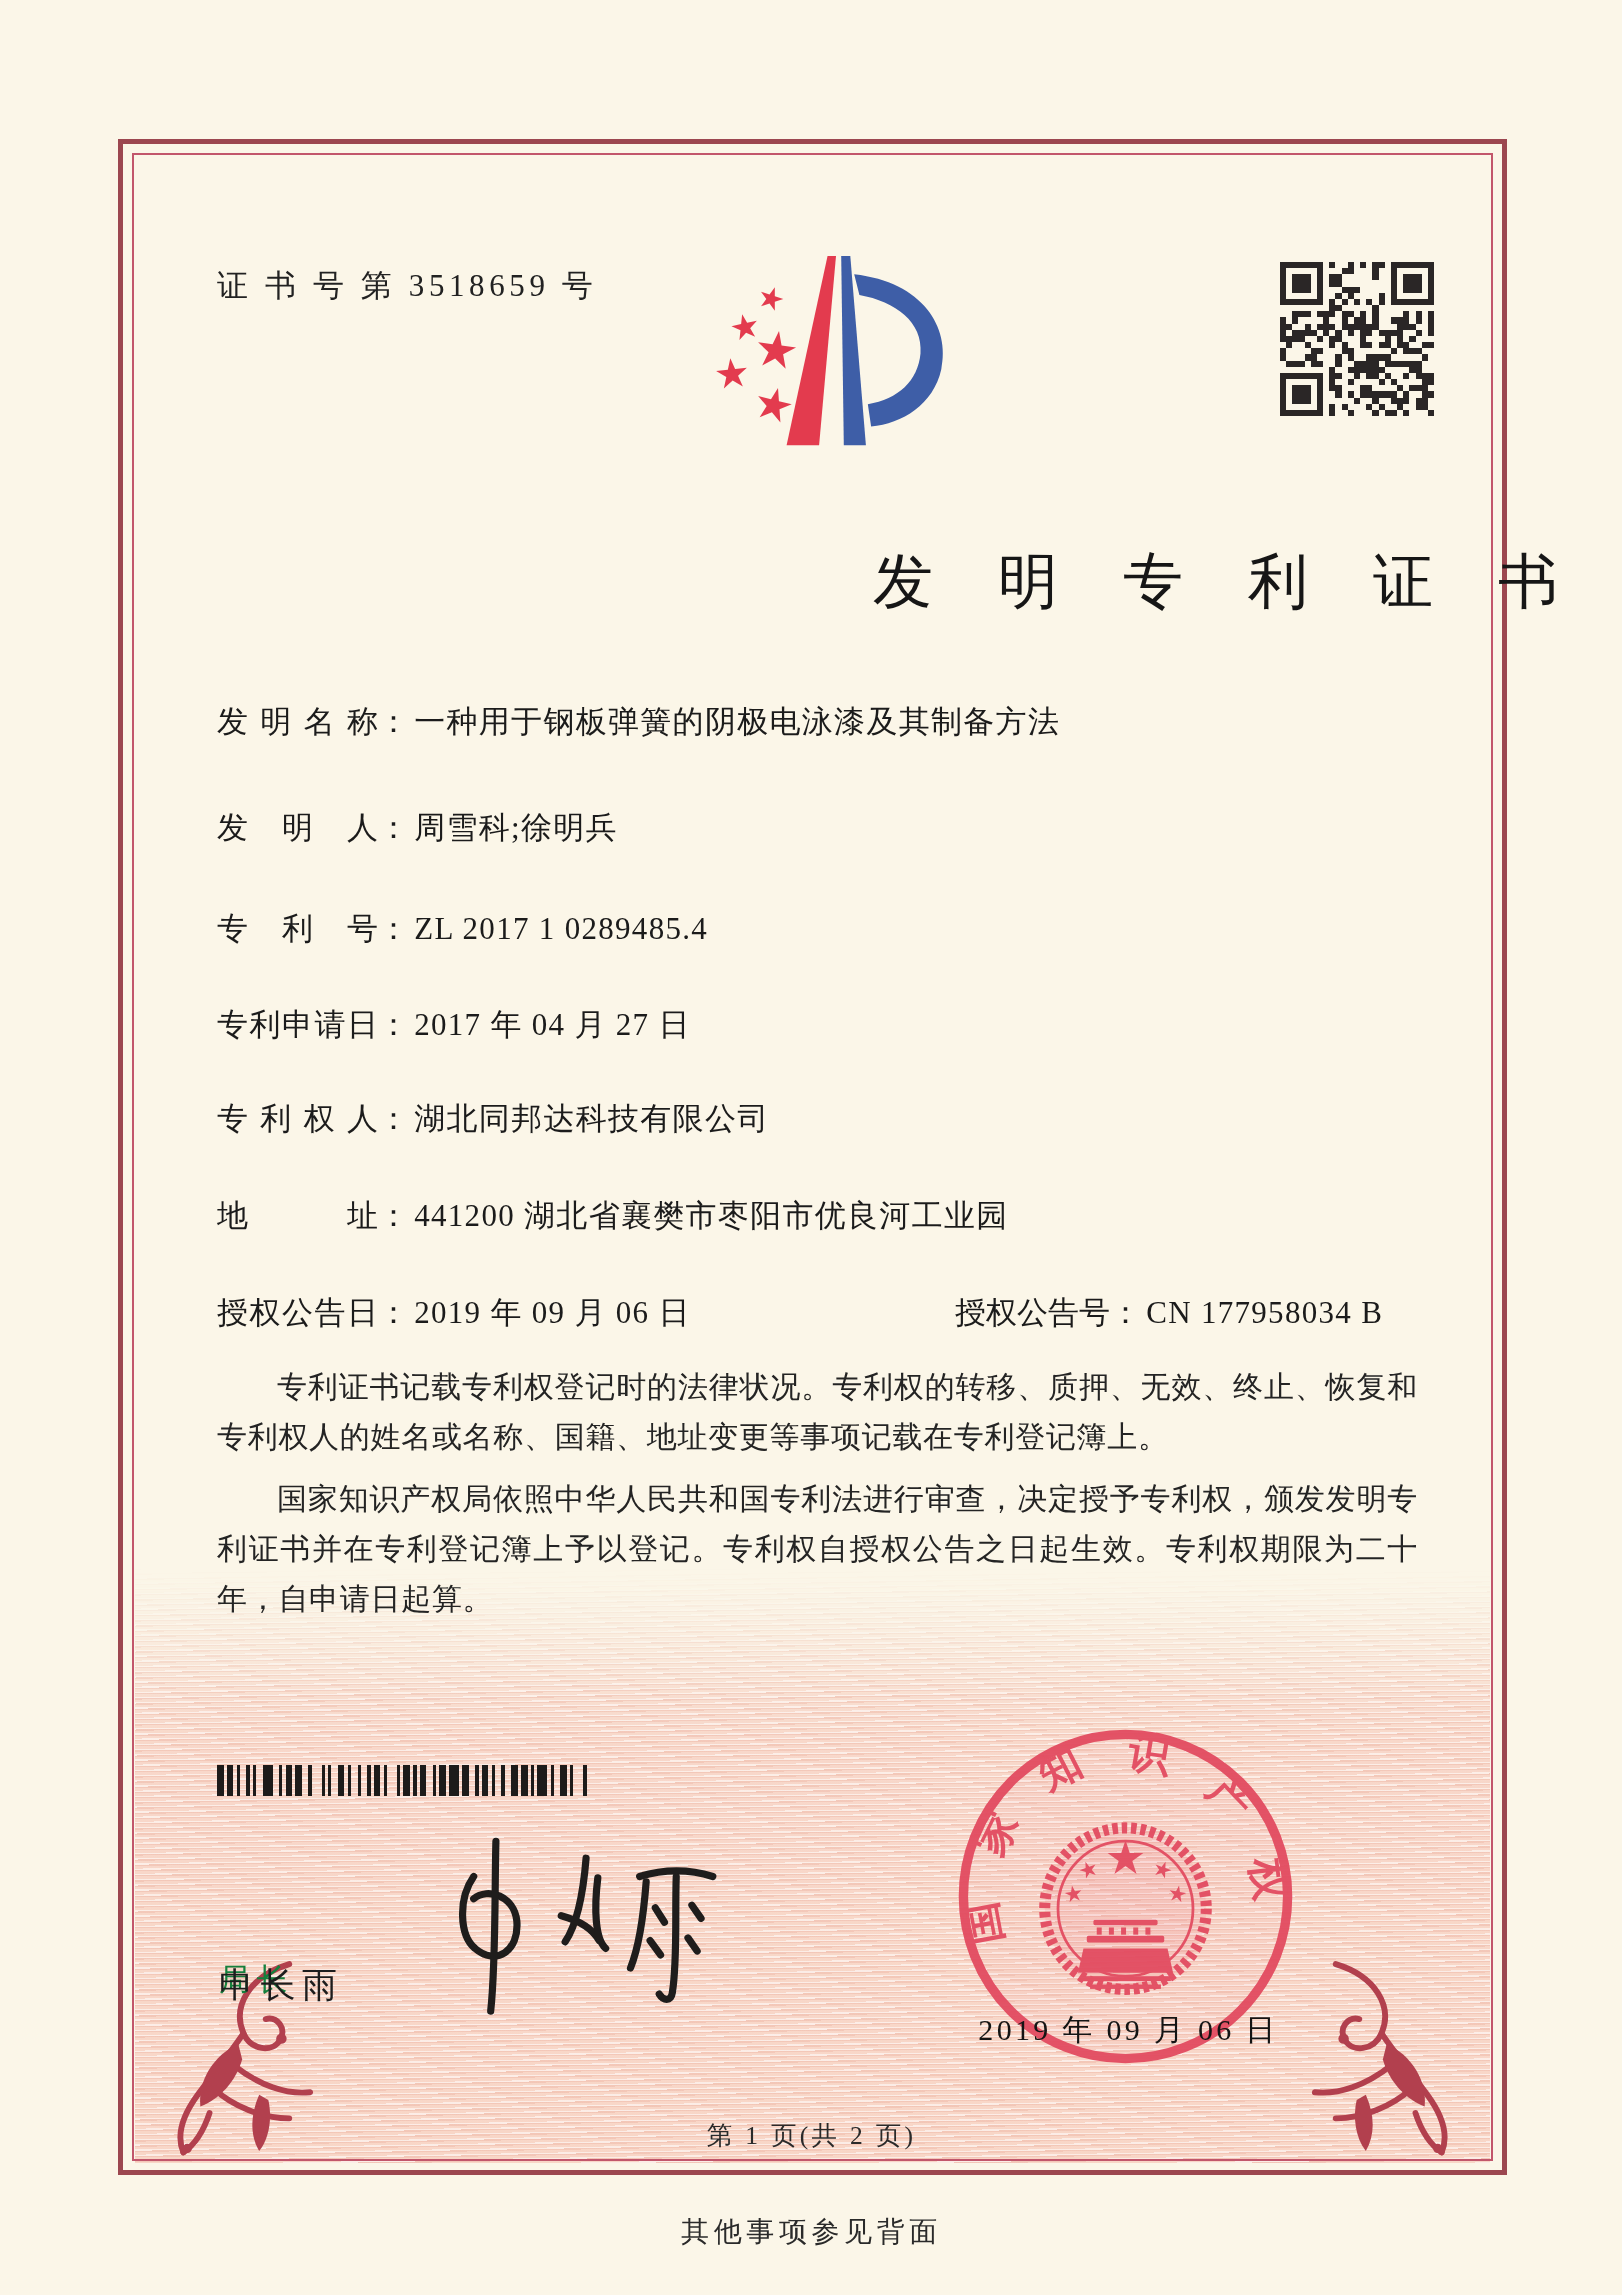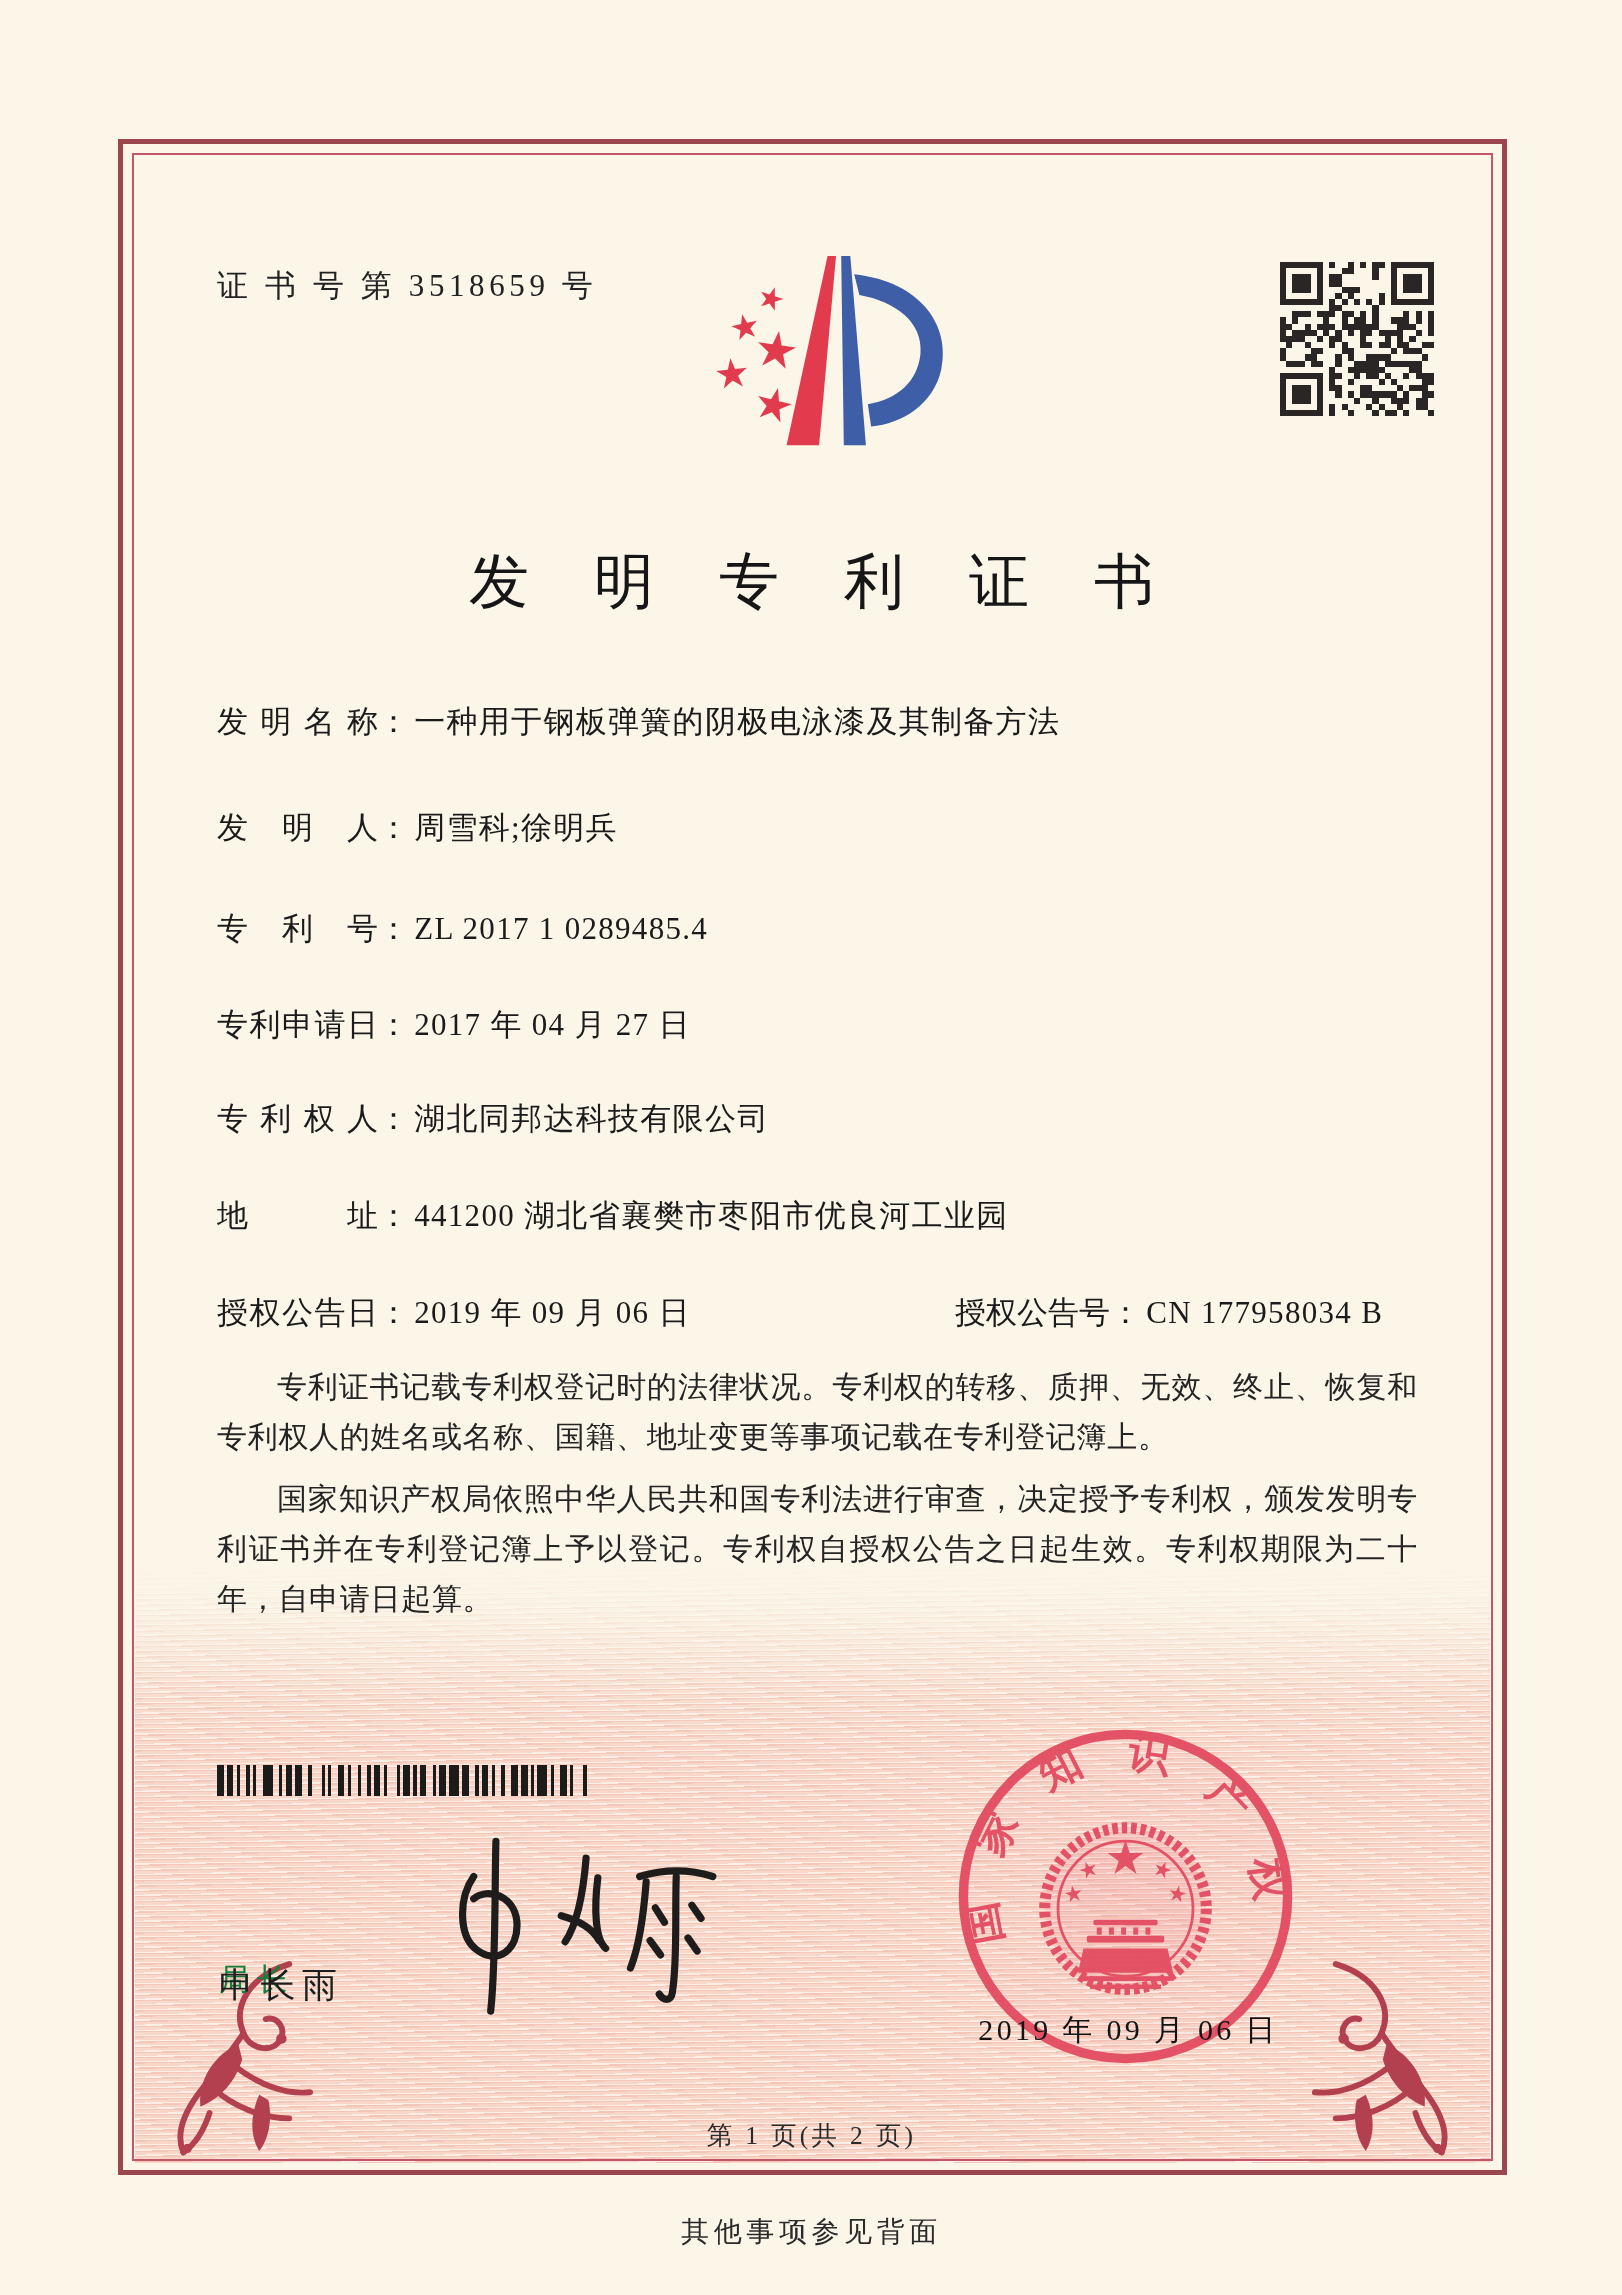--- a/index.html
+++ b/index.html
@@ -20,21 +20,21 @@
       linear-gradient(180deg, rgba(246,210,196,0) 0%, rgba(246,210,196,.45) 10%, rgba(247,211,197,.88) 30%, rgba(248,212,197,.95) 100%);
     -webkit-mask-image:linear-gradient(180deg, transparent 0%, #000 22%);
     mask-image:linear-gradient(180deg, transparent 0%, #000 22%);
   }
   .corner-orn{position:absolute;bottom:0;width:183px;height:203px;}
   .corner-orn.left{left:0;}
   .corner-orn.right{right:0;transform:scaleX(-1);}
   .cert-no{position:absolute;left:217px;top:265px;font-size:31px;letter-spacing:4.6px;color:#222;}
   .logo{position:absolute;left:708px;top:247px;width:243px;height:208px;}
   .qr{position:absolute;left:1280px;top:262px;width:154px;height:154px;}
-  .title{position:absolute;left:0;right:0;top:542px;text-align:center;
+  .title{position:absolute;left:0;right:0;top:542px;text-align:right;
     font-size:60px;letter-spacing:65px;text-indent:65px;color:#161616;font-weight:500;}
   .fields{position:absolute;left:217px;top:0;width:1197px;}
   .f-row{position:absolute;left:0;width:1197px;font-size:31px;white-space:nowrap;color:#1b1b1b;}
   .f-label{display:inline-block;width:161px;text-align:justify;text-align-last:justify;vertical-align:bottom;}
   .f-colon{display:inline-block;margin-right:5.2px;}
   .f-value{letter-spacing:1.3px;}
   .f-pair2{position:absolute;left:738px;top:0;}
   .paras{position:absolute;left:217px;top:1362px;width:1201px;}
   .paras p{margin:0 0 11.8px 0;font-size:30px;line-height:50px;text-indent:2em;
     letter-spacing:0.7px;text-align:justify;color:#242424;}

